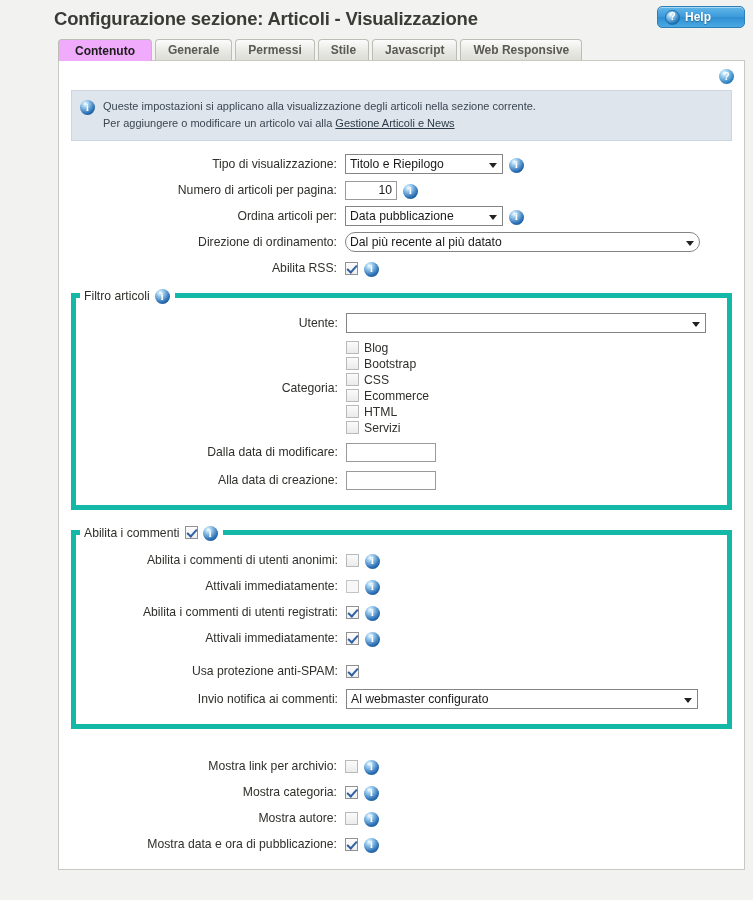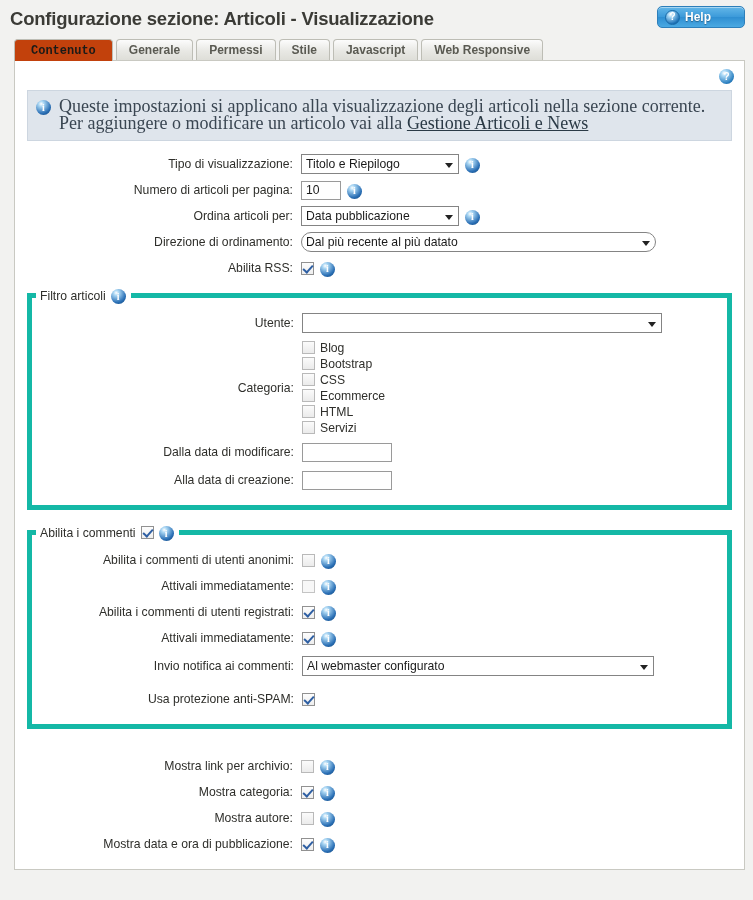--- a/index.html
+++ b/index.html
@@ -6,21 +6,21 @@
   * { box-sizing: border-box; }
   html, body {
     margin: 0; padding: 0;
     width: 753px; height: 900px;
     background: #f2f2f0;
     font-family: "Liberation Sans", sans-serif;
     font-size: 12px;
     color: #333;
     overflow: hidden;
   }
-  .page { position: relative; width: 753px; height: 900px; }
+  .page { position: relative; width: 753px; height: 900px; padding-left: 44px; }
 
   
   .header {
     position: relative;
     height: 38px;
     padding: 6px 0 0 10px;
   }
   .page-title {
     font-size: 18.5px;
     font-weight: bold;
@@ -71,28 +71,27 @@
     color: #5a5a52;
     background: linear-gradient(to bottom, #fcfcfc 0%, #e8e8e4 55%, #dedeD8 100%);
     border: 1px solid #bdbdb5;
     border-bottom: none;
     border-radius: 4px 4px 0 0;
     cursor: pointer;
     white-space: nowrap;
   }
   .tab.active {
     color: #1b1b18;
-    background: #c2410c;
+    background: #f0abfc;
     border-color: #bdbdb5;
     position: relative;
     z-index: 4;
     margin-bottom: -1px;
     height: 22px;
     padding: 0 16px;
-    font-family: Liberation Mono, monospace;
   }
 
   
   .panel {
     position: relative;
     margin: 0 8px 0 14px;
     background: #ffffff;
     border: 1px solid #c9c9c2;
     min-height: 805px;
     padding: 6px 10px 10px 10px;
@@ -119,21 +118,21 @@
   .i-icon {
     flex: 0 0 auto;
     width: 15px; height: 15px; border-radius: 50%;
     background: radial-gradient(circle at 35% 26%, #ffffff 0%, #a9d6f3 18%, #2a6fb5 65%, #0d3f72 100%);
     color: #fff; font-size: 10px; font-weight: bold;
     display: flex; align-items: center; justify-content: center;
     font-family: "Liberation Serif", serif;
     line-height: 1;
     margin-top: 2px;
   }
-  .infobar .txt { font-size: 18px; color: #3a4652; font-family: Liberation Serif, serif; }
+  .infobar .txt { font-size: 11px; color: #3a4652; }
   .infobar a { color: #2b3a46; font-weight: normal; }
 
   
   .form { margin-top: 12px; }
   .row {
     display: flex;
     align-items: center;
     margin-bottom: 4px;
     min-height: 22px;
   }
@@ -174,21 +173,21 @@
 
   input.txtbox {
     height: 19px;
     border: 1px solid #9a9a9a;
     background: #fff;
     font-family: "Liberation Sans", sans-serif;
     font-size: 12.2px;
     color: #1a1a1a;
     padding: 0 4px;
   }
-  .num { width: 40px; }
+  .num { width: 52px; text-align: right; }
   .small { width: 42px; }
   .date { width: 90px; }
 
   .cb {
     width: 13px; height: 13px;
     border: 1px solid #919191;
     background: linear-gradient(to bottom, #fdfdfd, #eeeeee);
     display: inline-flex; align-items: center; justify-content: center;
     position: relative; cursor: pointer;
     flex: 0 0 auto;
@@ -398,33 +397,33 @@
       </div>
 
       <div class="row">
         <div class="lab">Attivali immediatamente:</div>
         <div class="ctl">
           <span class="cb checked"></span>
           <span class="i-icon">i</span>
         </div>
       </div>
 
+      <div class="row" style="margin-top:11px">
+        <div class="lab">Usa protezione anti-SPAM:</div>
+        <div class="ctl">
+          <span class="cb checked"></span>
+        </div>
+      </div>
+
       <div class="row" style="margin-top:6px">
         <div class="lab">Invio notifica ai commenti:</div>
         <div class="ctl">
           <div class="sel w352">Al webmaster configurato</div>
         </div>
       </div>
-
-      <div class="row" style="margin-top:11px">
-        <div class="lab">Usa protezione anti-SPAM:</div>
-        <div class="ctl">
-          <span class="cb checked"></span>
-        </div>
-      </div>
     </fieldset>
 
     <div class="form" style="margin-top:26px">
       <div class="row">
         <div class="lab">Mostra link per archivio:</div>
         <div class="ctl">
           <span class="cb faint"></span>
           <span class="i-icon">i</span>
         </div>
       </div>

